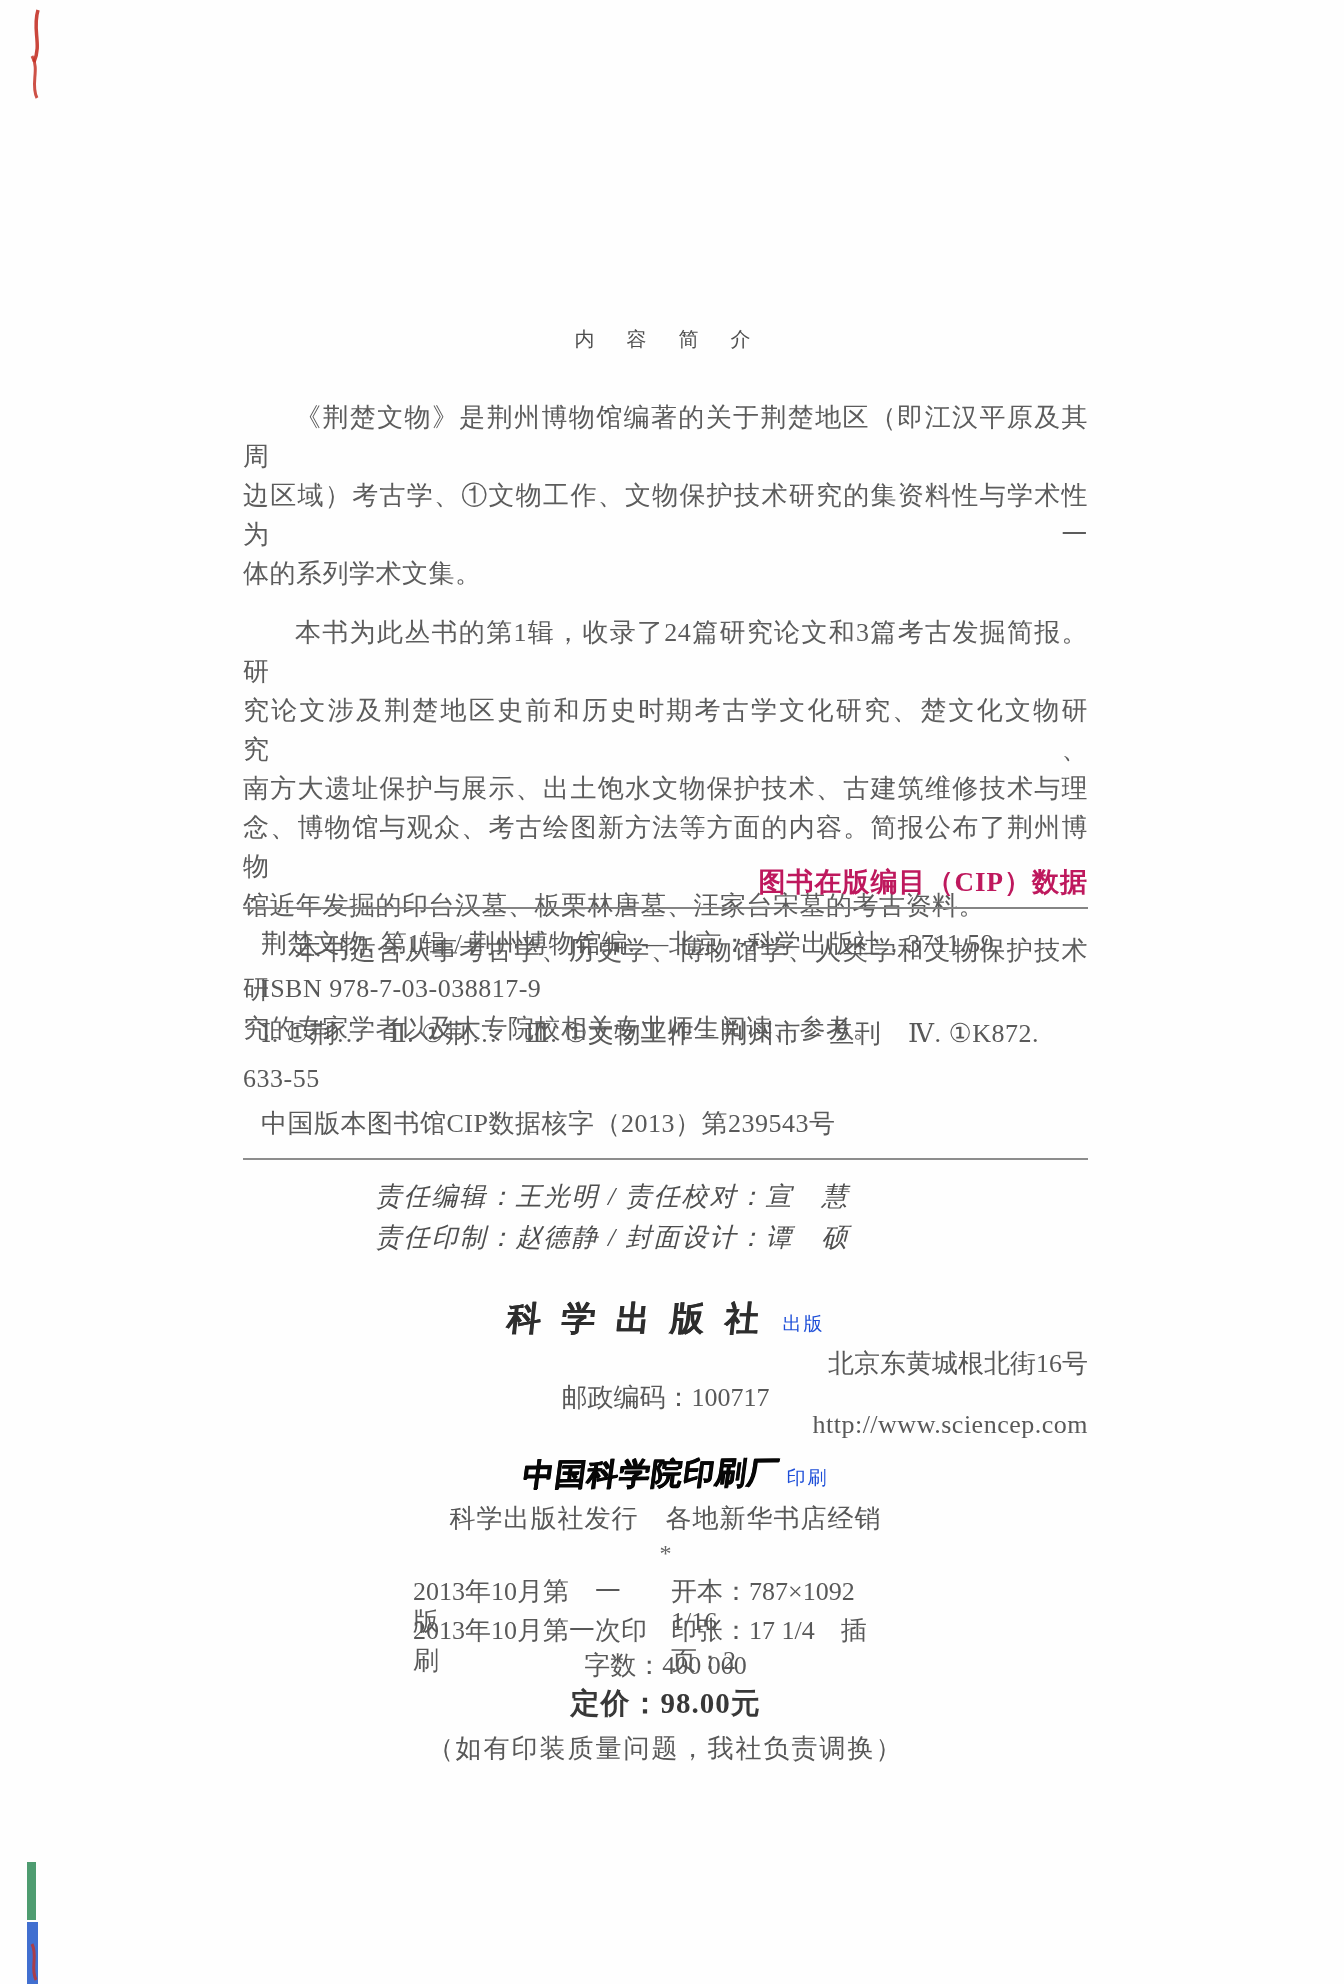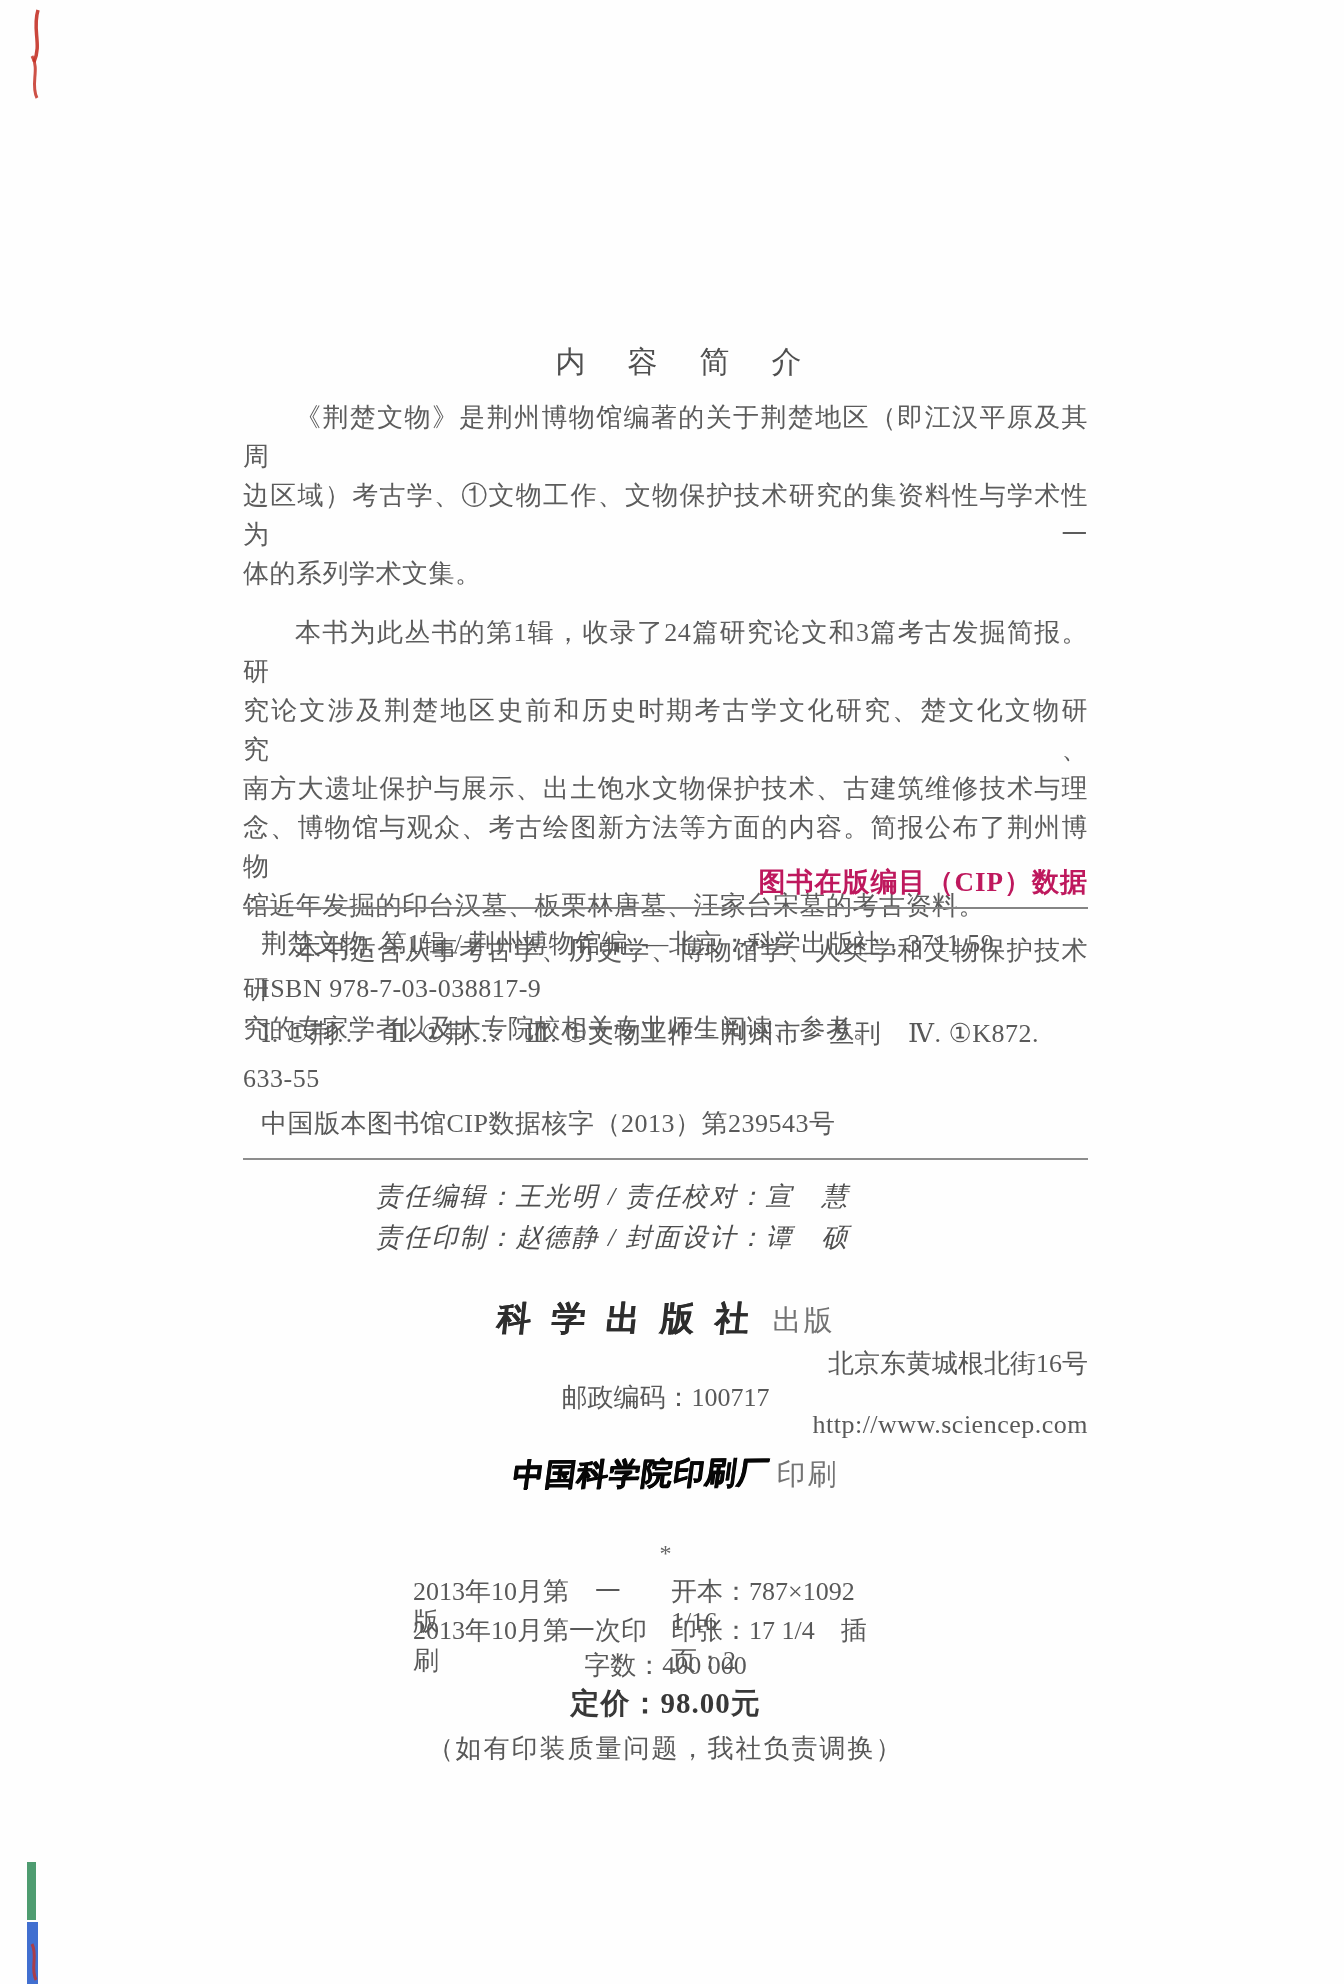--- a/index.html
+++ b/index.html
@@ -8,21 +8,21 @@
     background:#fefefe; overflow:hidden;
     font-family:"Liberation Serif","DejaVu Serif",serif;
     color:#585858;
   }
   .col { position:absolute; left:243px; top:0; width:845px; height:100%; }
 
   
   .page-title {
     position:absolute; top:326px; left:0; width:100%;
     text-align:center; font-family:Liberation Mono, monospace;
-    font-size:30px; font-weight:500; letter-spacing:6px; color:#4f4f4f; margin:16px;
+    font-size:20px; font-weight:500; letter-spacing:6px; color:#4f4f4f; margin:0;
   }
 
   
   .intro { position:absolute; top:398px; left:0; width:100%; }
   .iline {
     font-size:26px; line-height:39px; color:#5c5c5c;
     text-align:justify; text-align-last:justify; letter-spacing:0.5px;
   }
   .iline.first { text-indent:52px; }
   .iline.last { text-align-last:left; }
@@ -48,21 +48,21 @@
     font-style:italic; font-size:26px; line-height:41px; color:#4e4e4e; letter-spacing:2px;
   }
 
   
   .pline { position:absolute; left:0; width:100%; text-align:center; }
   .l-press   { top:1297px; line-height:44px; }
   .brush1 {
     display:inline-block; font-size:34px; font-weight:700; color:#2d2d2d;
     letter-spacing:6px; transform:skewX(-6deg); text-shadow:0.5px 0 0 #2d2d2d;
   }
-  .role { font-size:29px; color:#737373; margin-left:14px; letter-spacing:2px; }
+  .role { font-size:19px; color:#1d4ed8; margin-left:14px; letter-spacing:2px; }
   .l-address { top:1349px; line-height:30px; font-size:26px;text-align:right; }
   .l-post    { top:1383px; line-height:30px; font-size:26px; }
   .l-url     { top:1410px; line-height:30px; font-size:26px; letter-spacing:0.5px;text-align:right; }
   .l-printer { top:1452px; line-height:44px; }
   .brush2 {
     display:inline-block; font-size:31px; font-weight:900; color:#070707;
     letter-spacing:1px; transform:skewX(-8deg) rotate(-0.6deg);
     text-shadow:0.8px 0 0 #000, 0 0.8px 0 #000;
     position:relative; left:20px;
   }
@@ -140,20 +140,21 @@
 
     <div class="pline l-address">北京东黄城根北街16号</div>
     <div class="pline l-post">邮政编码：100717</div>
     <div class="pline l-url">http://www.sciencep.com</div>
 
     <div class="pline l-printer">
       <span class="brush2">中国科学院印刷厂</span>
       <span class="role">印刷</span>
     </div>
 
+    <div class="pline l-dist">科学出版社发行　各地新华书店经销</div>
     <div class="pline l-star">*</div>
 
     <div class="pline l-row1">
       <div class="pr-row">
         <span class="cell-l">2013年10月第　一　版</span>
         <span class="cell-r">开本：787×1092　1/16</span>
       </div>
     </div>
 
     <div class="pline l-row2">

